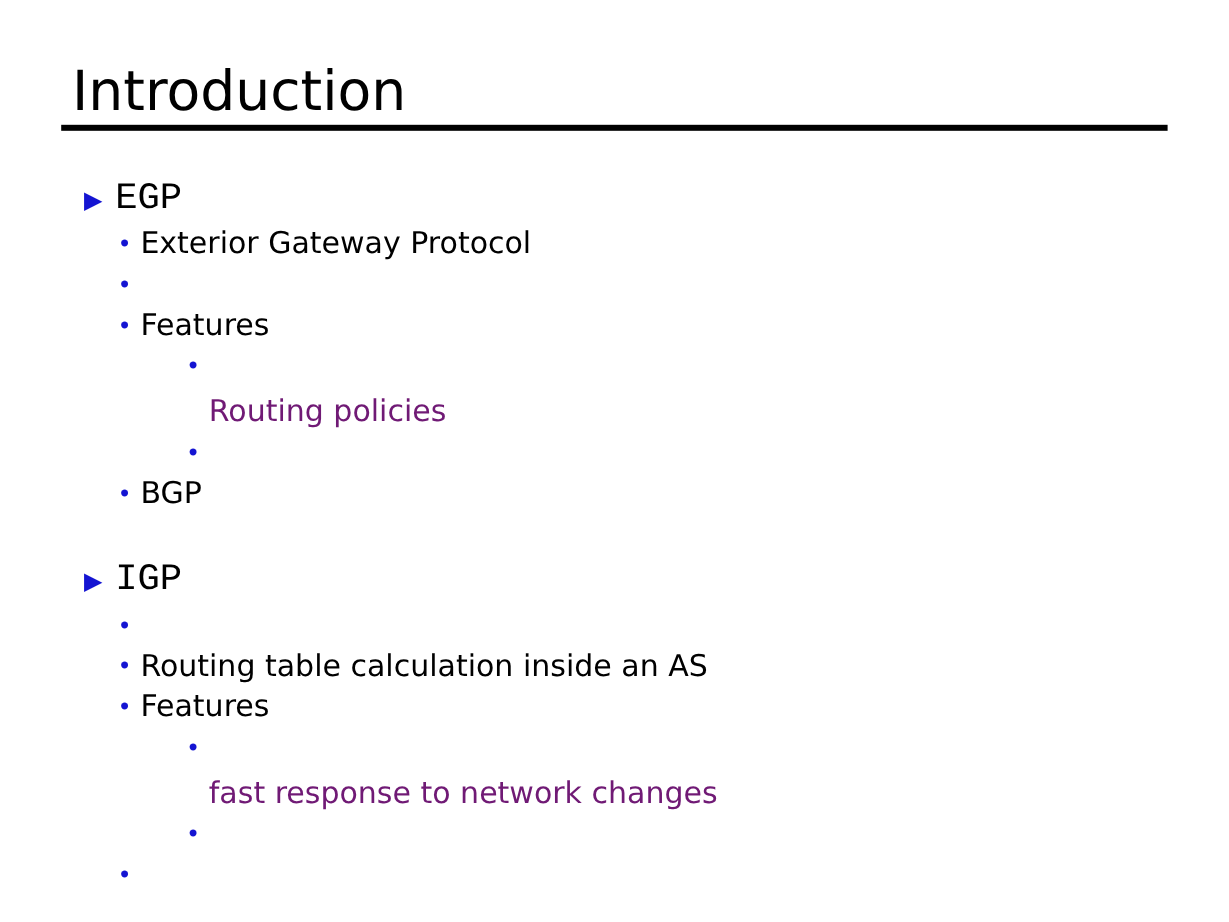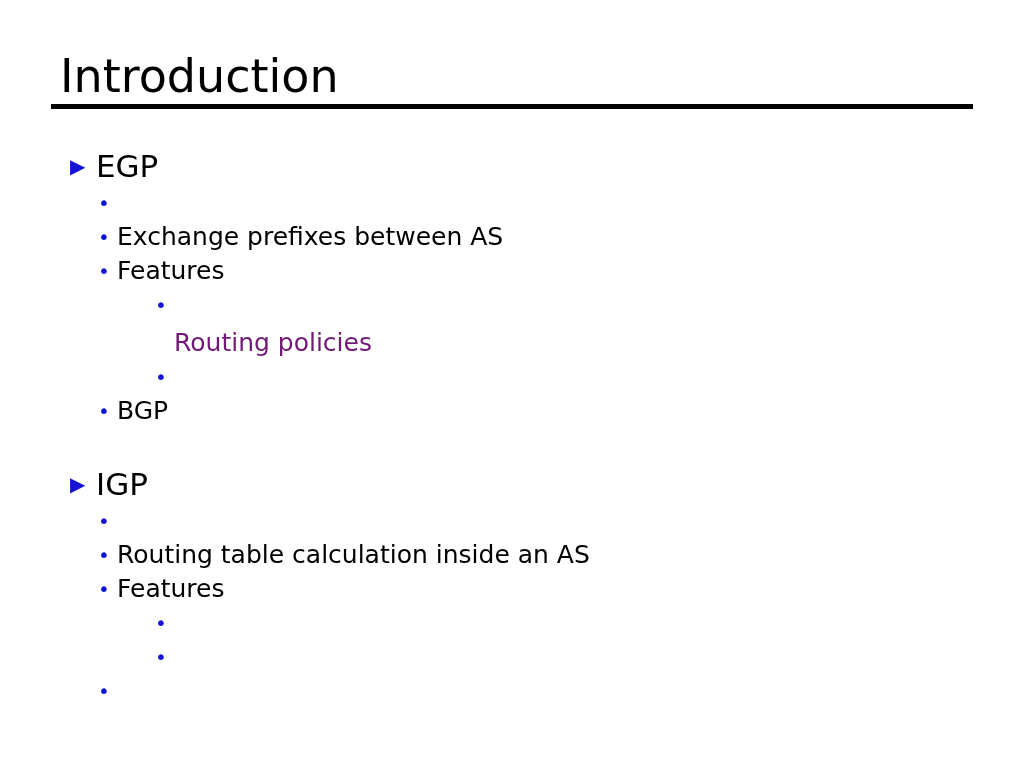--- a/index.html
+++ b/index.html
@@ -55,20 +55,21 @@
     font-size: 20px;
     line-height: 40px;
     width: 26px;
     flex: 0 0 26px;
     text-align: left;
   }
   .l1 .text {
     font-size: 31px;
     line-height: 40px;
     color: #000000;
+    font-family: Liberation Mono, monospace;
   }
   
   .l2 {
     display: flex;
     align-items: flex-start;
     margin-left: 28px;
   }
   .l2 .marker {
     color: #1414d2;
     font-size: 20px;
@@ -116,24 +117,24 @@
 
   <div class="content">
 
     <div class="l1">
       <span class="marker">▶</span>
       <span class="text">EGP</span>
     </div>
 
     <div class="l2">
       <span class="marker">•</span>
+      <span class="text">Exterior Gateway Protocol</span>
     </div>
     <div class="l2">
       <span class="marker">•</span>
-      <span class="text">Exchange prefixes between AS</span>
     </div>
     <div class="l2">
       <span class="marker">•</span>
       <span class="text">Features</span>
     </div>
     <div class="l3">
       <span class="marker">•</span>
       <span class="text">Routing policies</span>
     </div>
     <div class="l3">
@@ -157,20 +158,21 @@
     <div class="l2">
       <span class="marker">•</span>
       <span class="text">Routing table calculation inside an AS</span>
     </div>
     <div class="l2">
       <span class="marker">•</span>
       <span class="text">Features</span>
     </div>
     <div class="l3">
       <span class="marker">•</span>
+      <span class="text">fast response to network changes</span>
     </div>
     <div class="l3">
       <span class="marker">•</span>
     </div>
     <div class="l2">
       <span class="marker">•</span>
     </div>
 
   </div>
 </div>

